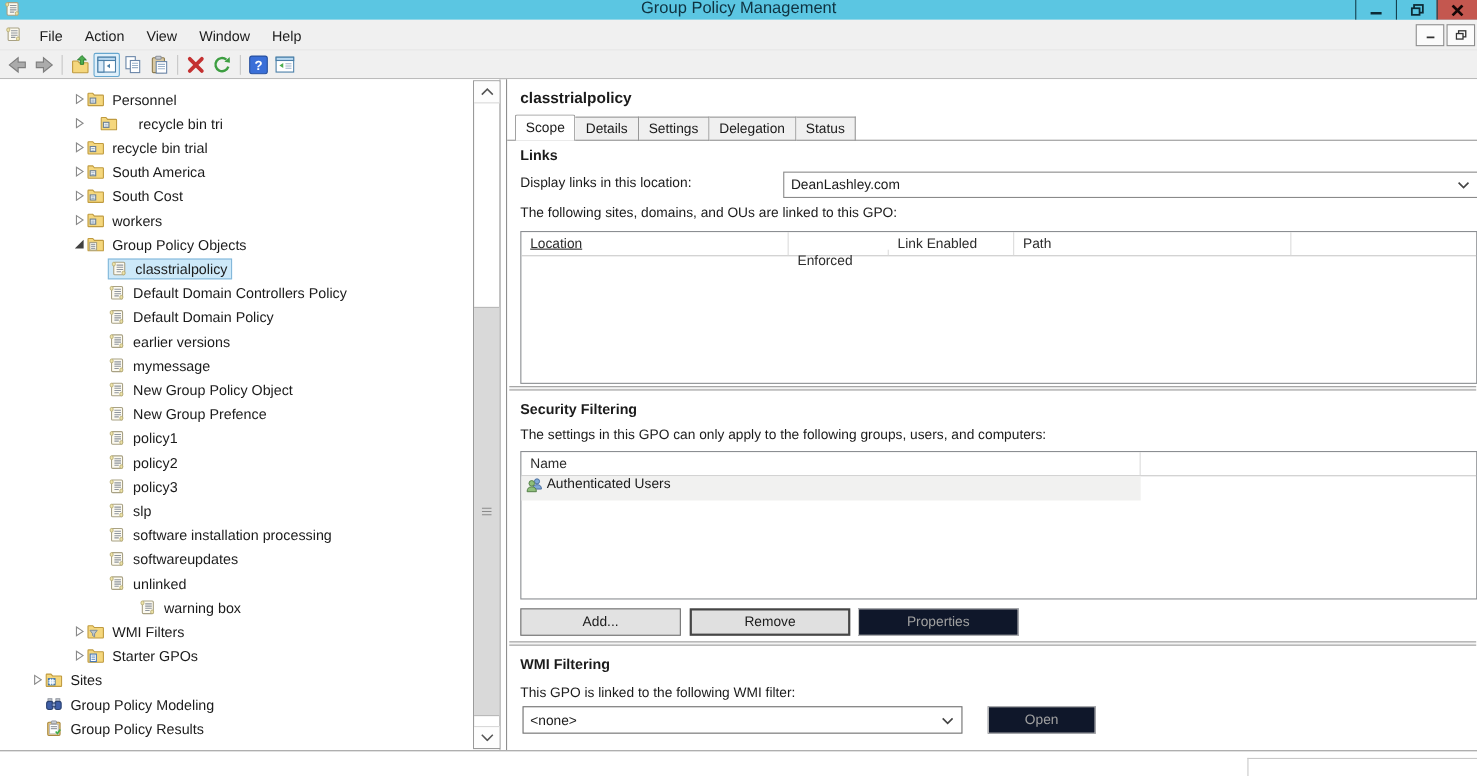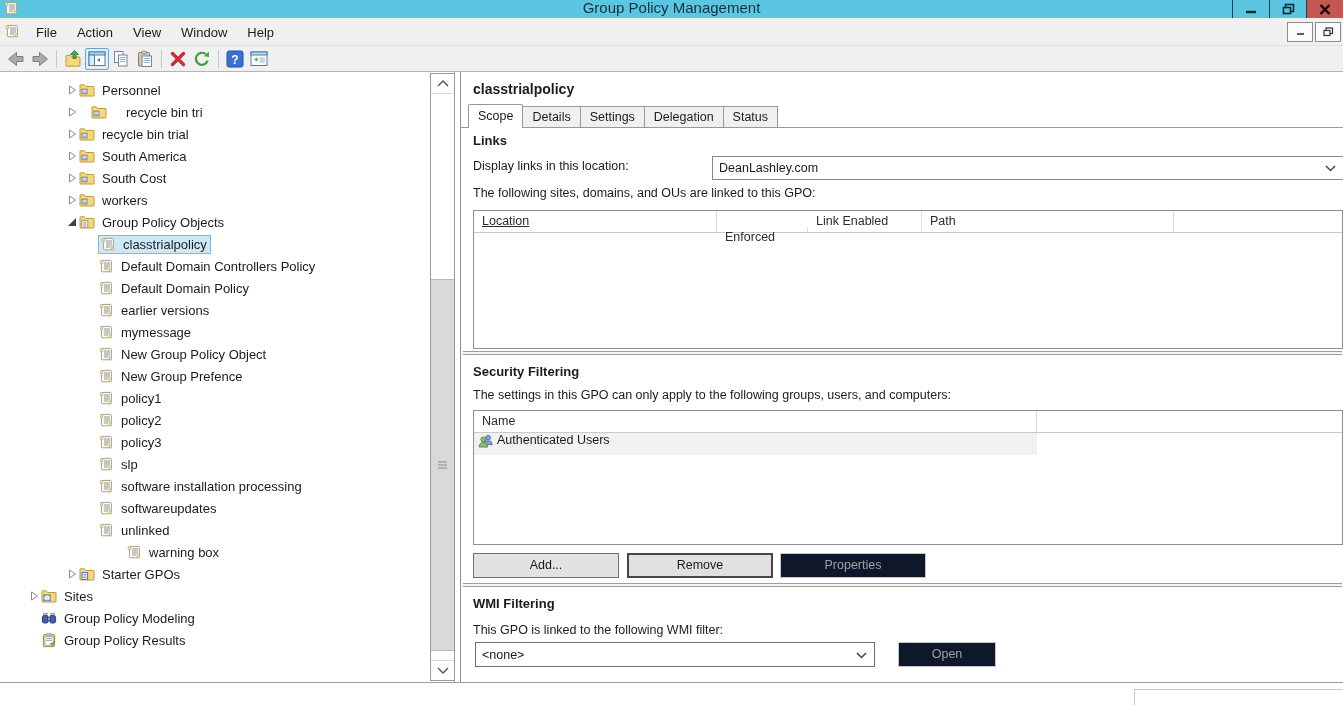--- a/index.html
+++ b/index.html
@@ -583,20 +583,34 @@
         </div>
         <div class="tree-row" style="padding-left: 65px;">
           <span class="tw-arrow">
             <svg width="9" height="10" viewBox="0 0 9 10">
               <path d="M1.5 1 L7.5 5 L1.5 9 Z" fill="#fff" stroke="#8a8a8a"></path>
             </svg>
           </span>
           <span class="tw-icon">
             <svg width="16" height="16" viewBox="0 0 16 16">
               <path d="M1 13.4 V3.4 Q1 2.8 1.6 2.8 H5.3 L6.8 4.5 H14.4 Q15 4.5 15 5.1 V13.4 Q15 14 14.4 14 H1.6 Q1 14 1 13.4 Z" fill="#F5D77D" stroke="#BF9A3F" stroke-width="1"></path>
+              <path d="M2.8 7 H9.4 L7 10.2 V13 L5.2 11.8 V10.2 Z" fill="#BCC7CF" stroke="#7E8D99" stroke-width="0.9"></path>
+            </svg>
+          </span>
+          <span class="tw-label">WMI Filters</span>
+        </div>
+        <div class="tree-row" style="padding-left: 65px;">
+          <span class="tw-arrow">
+            <svg width="9" height="10" viewBox="0 0 9 10">
+              <path d="M1.5 1 L7.5 5 L1.5 9 Z" fill="#fff" stroke="#8a8a8a"></path>
+            </svg>
+          </span>
+          <span class="tw-icon">
+            <svg width="16" height="16" viewBox="0 0 16 16">
+              <path d="M1 13.4 V3.4 Q1 2.8 1.6 2.8 H5.3 L6.8 4.5 H14.4 Q15 4.5 15 5.1 V13.4 Q15 14 14.4 14 H1.6 Q1 14 1 13.4 Z" fill="#F5D77D" stroke="#BF9A3F" stroke-width="1"></path>
               <rect x="3" y="6.6" width="5.6" height="6.8" fill="#fff" stroke="#4a79b4"></rect>
               <line x1="4.2" y1="8.4" x2="7.4" y2="8.4" stroke="#7ba0cc"></line>
               <line x1="4.2" y1="10" x2="7.4" y2="10" stroke="#7ba0cc"></line>
               <line x1="4.2" y1="11.6" x2="7.4" y2="11.6" stroke="#7ba0cc"></line>
             </svg>
           </span>
           <span class="tw-label">Starter GPOs</span>
         </div>
         <div class="tree-row" style="padding-left: 27px;">
           <span class="tw-arrow">

